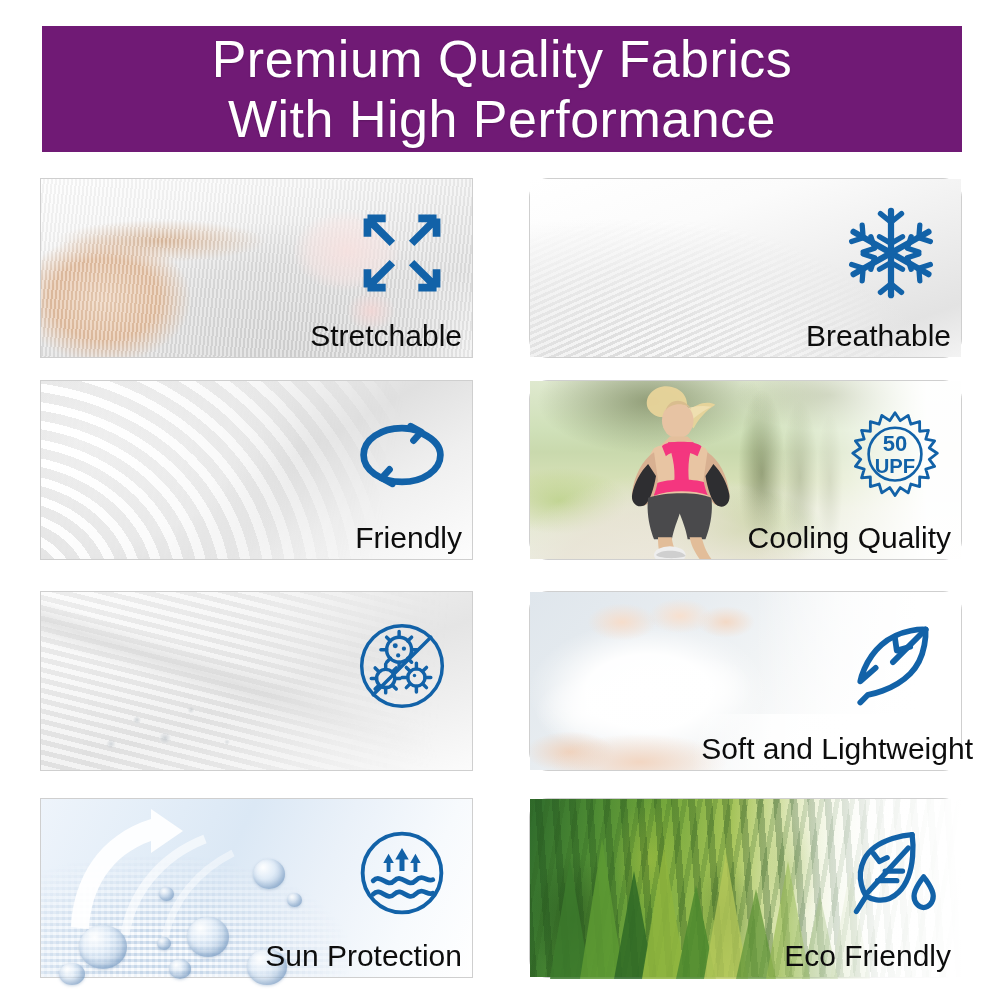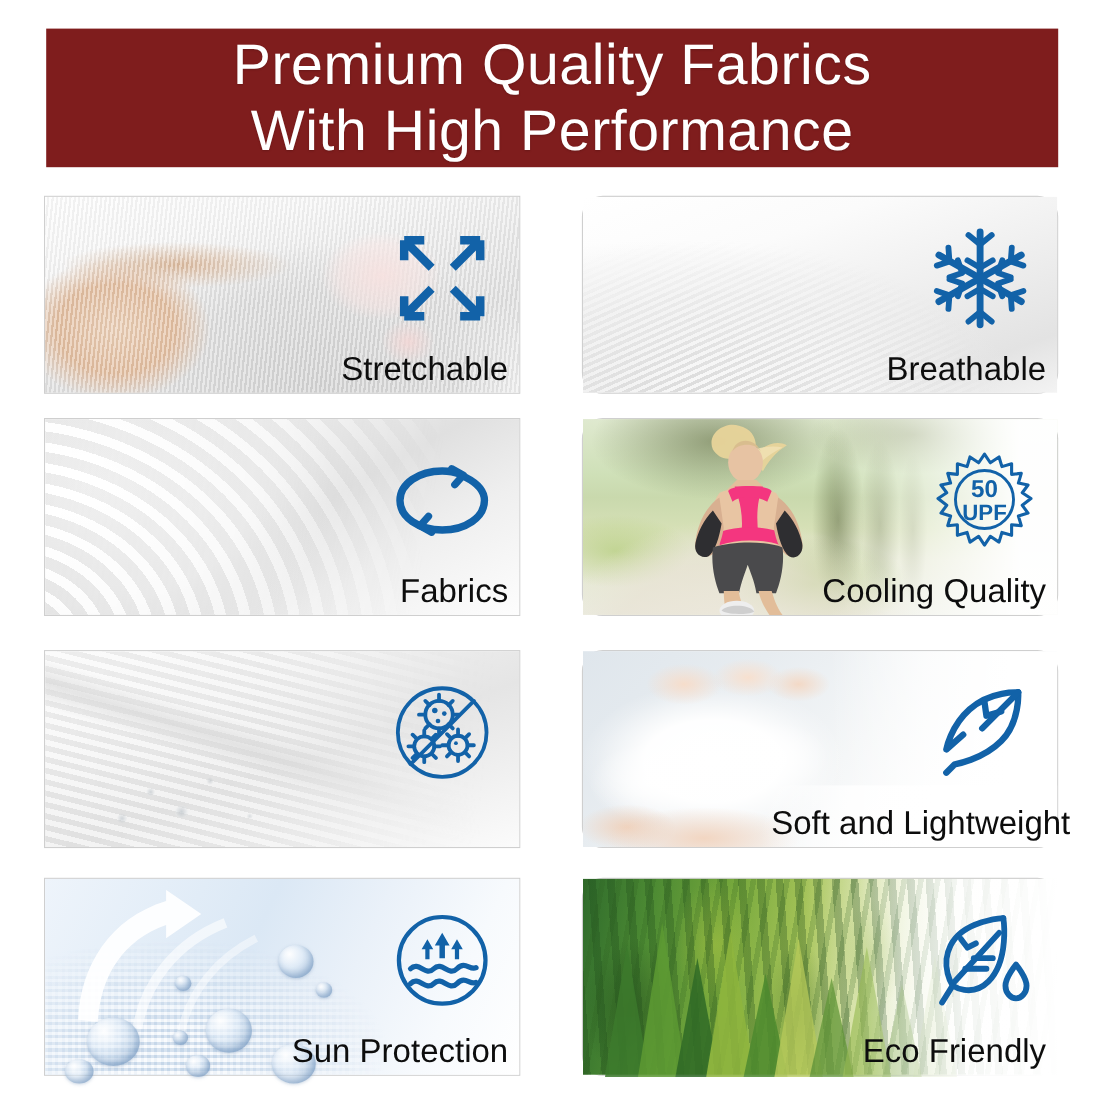--- a/index.html
+++ b/index.html
@@ -9,21 +9,21 @@
     background:#ffffff;
     font-family:"Liberation Sans","DejaVu Sans",sans-serif;
     overflow:hidden;
     position:relative;
   }
   .page{position:relative;width:1000px;height:1000px;}
 
   
   .banner{
     position:absolute;left:42px;top:26px;width:920px;height:126px;
-    background:#7f1d1d;
+    background:#701a75;
     display:flex;flex-direction:column;align-items:center;justify-content:center;
     box-sizing:border-box;
   }
   .banner-line{
     color:#ffffff;
     font-size:52px;
     line-height:60px;
     font-weight:400;
     letter-spacing:0.5px;
     white-space:nowrap;
@@ -280,21 +280,21 @@
 
     <div class="card card-col-left card-row-1">
       <div class="photo ph-silk"></div>
       <div class="card-icon">
         <svg viewBox="0 0 100 100" fill="none" stroke="#1262a8" stroke-width="7" stroke-linecap="round" stroke-linejoin="round">
           <path d="M72 28 C84 34 90 42 90 50 C90 66 72 78 50 78 C28 78 10 66 10 50 C10 34 28 22 50 22 C56 22 62 23 67 25"></path>
           <path d="M59 20 L70 26 L62 35"></path>
           <path d="M40 80 L29 74 L37 65" fill="none"></path>
         </svg>
       </div>
-      <div class="card-label">Fabrics</div>
+      <div class="card-label">Friendly</div>
     </div>
 
     <div class="card card-col-right card-row-1">
       <div class="photo ph-runner"></div>
       <svg class="runner" viewBox="0 0 433 180">
 
         <path d="M118 28 C112 14 128 2 142 6 C156 9 160 22 156 32 C168 22 178 20 186 24 C176 30 168 40 164 48 C158 40 146 34 136 36 C128 38 122 34 118 28 Z" fill="#e8d49a" opacity=".95"></path>
         <path d="M150 30 C160 26 172 24 182 26 C170 32 160 40 154 48 Z" fill="#efe0b2" opacity=".9"></path>
 
         <ellipse cx="148" cy="40" rx="16" ry="18" fill="#e7c3a3"></ellipse>

